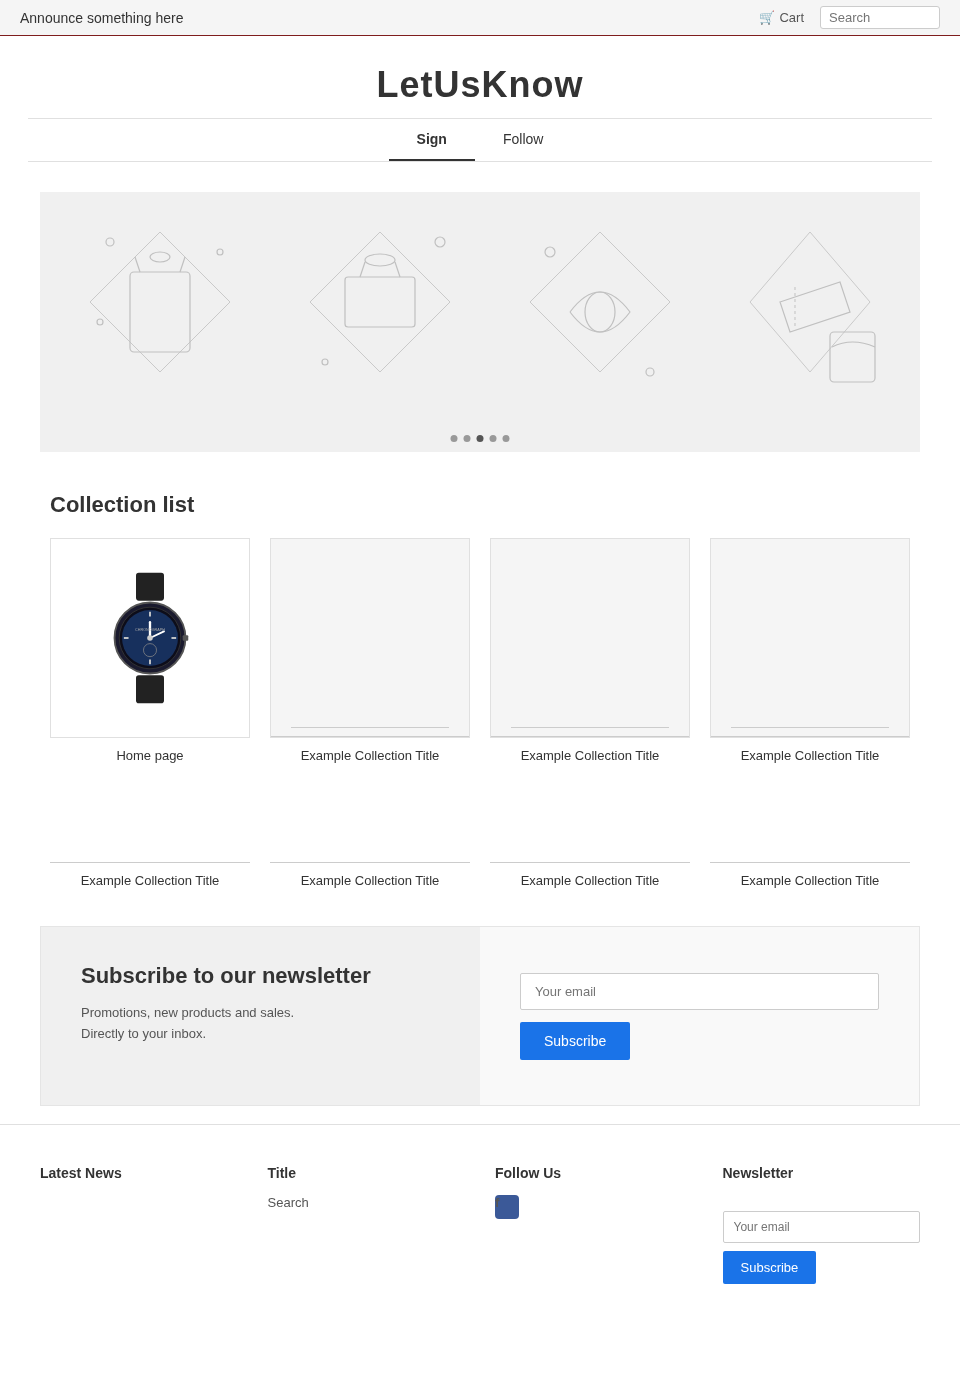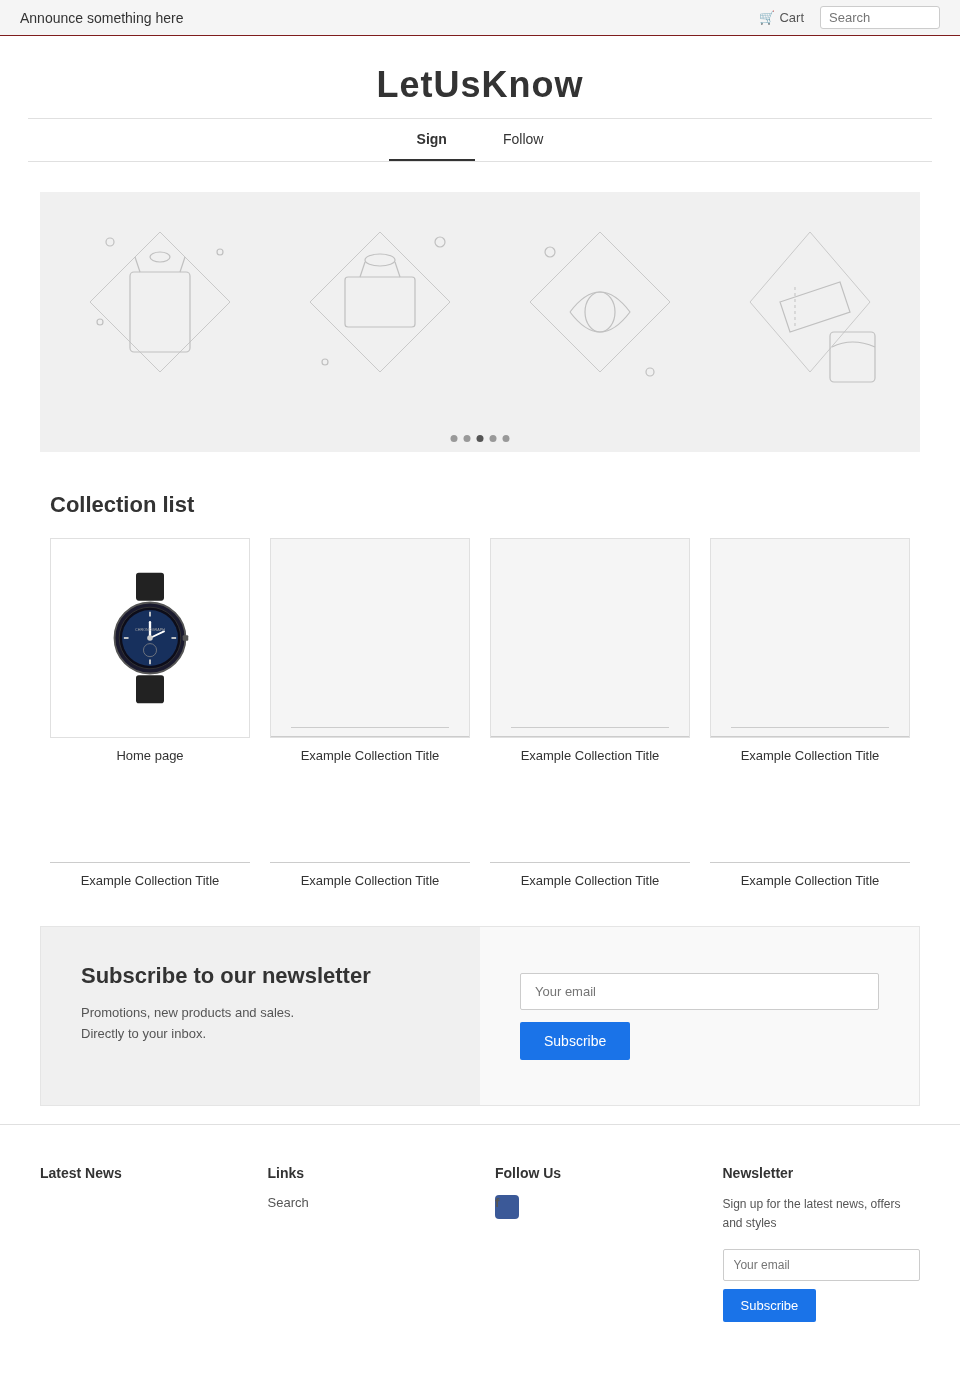--- a/index.html
+++ b/index.html
@@ -460,32 +460,31 @@
 
 <footer>
   <div class="footer-inner">
     <div class="footer-cols">
 
       <div class="footer-col">
         <h3>Latest News</h3>
       </div>
 
       <div class="footer-col">
-        <h3>Links</h3>
+        <h3>Title</h3>
         <a href="#">Search</a>
       </div>
 
       <div class="footer-col">
         <h3>Follow Us</h3>
         <a href="#" class="facebook-icon">f</a>
       </div>
 
       <div class="footer-col">
         <h3>Newsletter</h3>
-        <p>Sign up for the latest news, offers and styles</p>
         <br>
         <input type="email" class="footer-email-input" placeholder="Your email" style="">
         <button class="footer-subscribe-btn">Subscribe</button>
       </div>
 
     </div>
 
   </div>
 </footer>
 

